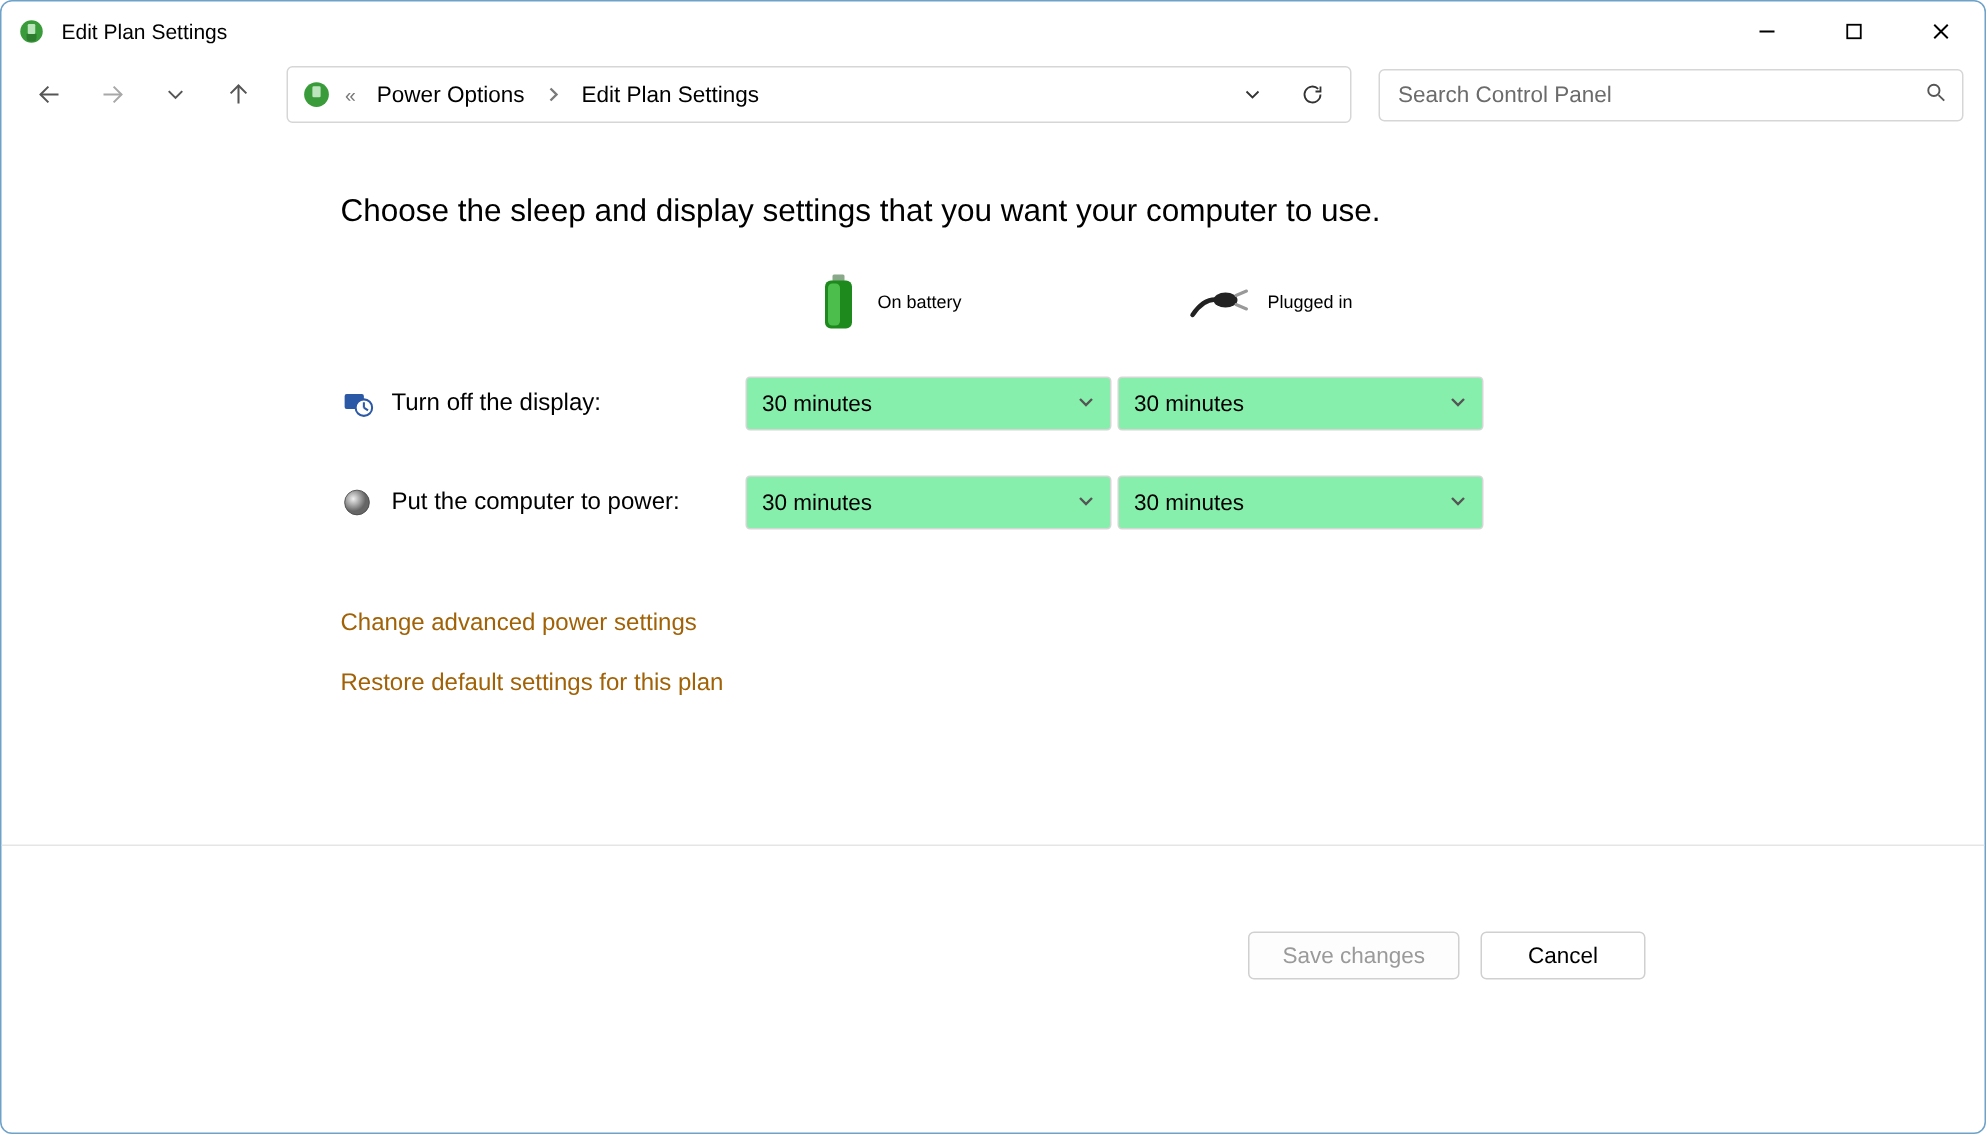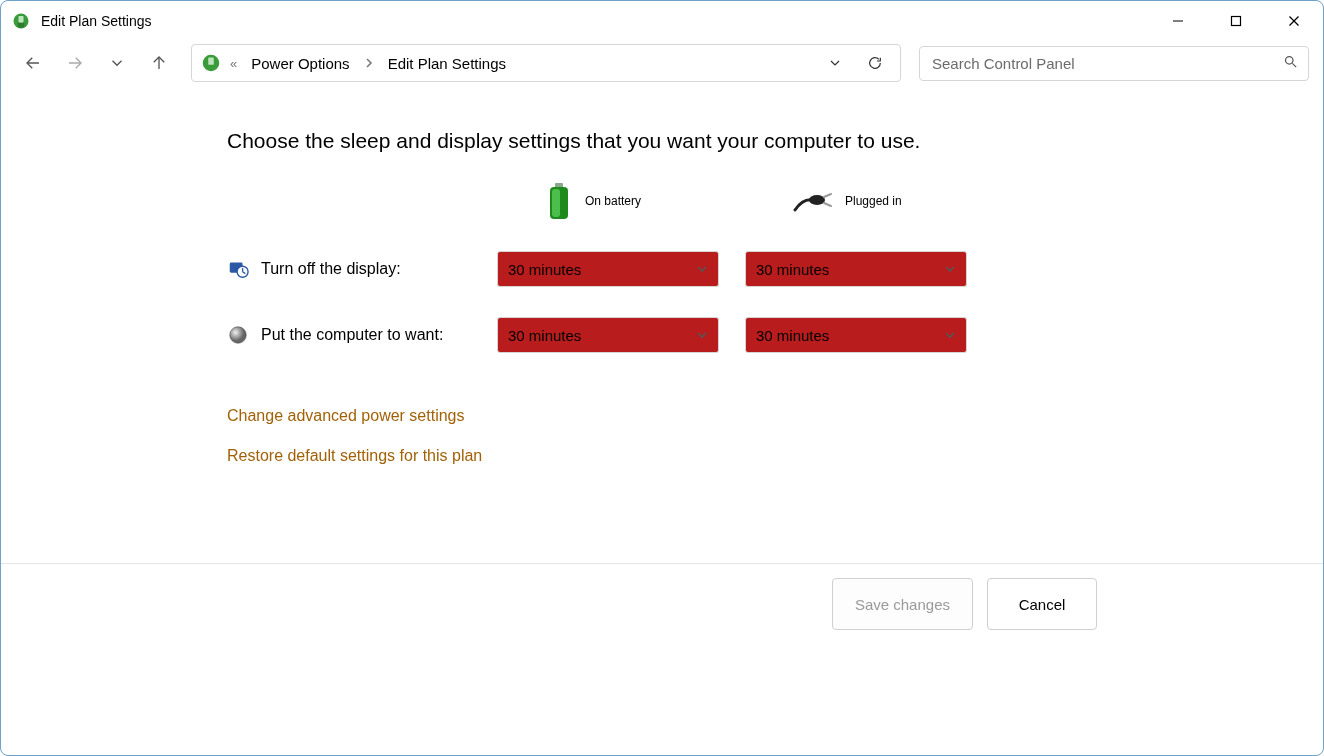--- a/index.html
+++ b/index.html
@@ -141,29 +141,29 @@
   .rowlabel {
     display:flex; align-items:center; gap:12px;
     font-size: 16px;
   }
   .rowlabel .row-icon {
     width:22px; height:22px;
     display:flex; align-items:center; justify-content:center;
   }
 
   .combo {
-    width: 222px;
+    width: 244px;
     height: 36px;
     border:1px solid #d6d6d6;
     border-radius:3px;
     display:flex; align-items:center;
     padding: 0 10px;
     font-size: 15px;
     justify-content: space-between;
-    background:#b91c1c;
+    background:#86efac;
   }
   .combo .chev { color:#555; }
   .combo .chev svg { width:12px; height:12px; }
 
   .links {
     margin-top: 54px;
     display:flex; flex-direction:column; gap:22px;
   }
   .linktext {
     color:#a16207;
@@ -178,27 +178,27 @@
     left:0; right:0;
     top: 562px;
     border-top:1px solid #e5e5e5;
     padding: 14px 226px 0 0;
     display:flex;
     justify-content:flex-end;
     gap:14px;
   }
   .btn {
     min-width: 110px;
-    height: 52px;
+    height: 32px;
     padding: 0 22px;
     border:1px solid #d0d0d0;
     border-radius:4px;
     background:#ffffff;
     font-size: 15px;
-    display:flex; align-items:center; justify-content:center;
+    display:flex; align-items:center; justify-content:center;margin-top:43px;
   }
   .btn.disabled {
     color:#9a9a9a;
     background:#fdfdfd;
   }
 </style>
 </head>
 <body>
 
 <div class="titlebar">
@@ -351,21 +351,21 @@
         <svg viewBox="0 0 24 24">
           <defs>
               <radialGradient id="mg" cx="35%" cy="35%">
                 <stop offset="0%" stop-color="#f0f0f0"></stop>
                 <stop offset="100%" stop-color="#666"></stop>
               </radialGradient>
             </defs>
           <circle cx="12" cy="12" r="9" fill="url(#mg)" stroke="#444" stroke-width="0.6"></circle>
         </svg>
       </span>
-      <span>Put the computer to want:</span>
+      <span>Put the computer to power:</span>
     </div>
     <div class="combo">
       <span>30 minutes</span>
       <span class="chev"><svg viewBox="0 0 12 12" fill="none" stroke="currentColor" stroke-width="1.6">
             <polyline points="2,4 6,8 10,4"></polyline>
           </svg></span>
     </div>
     <div class="combo">
       <span>30 minutes</span>
       <span class="chev"><svg viewBox="0 0 12 12" fill="none" stroke="currentColor" stroke-width="1.6">

